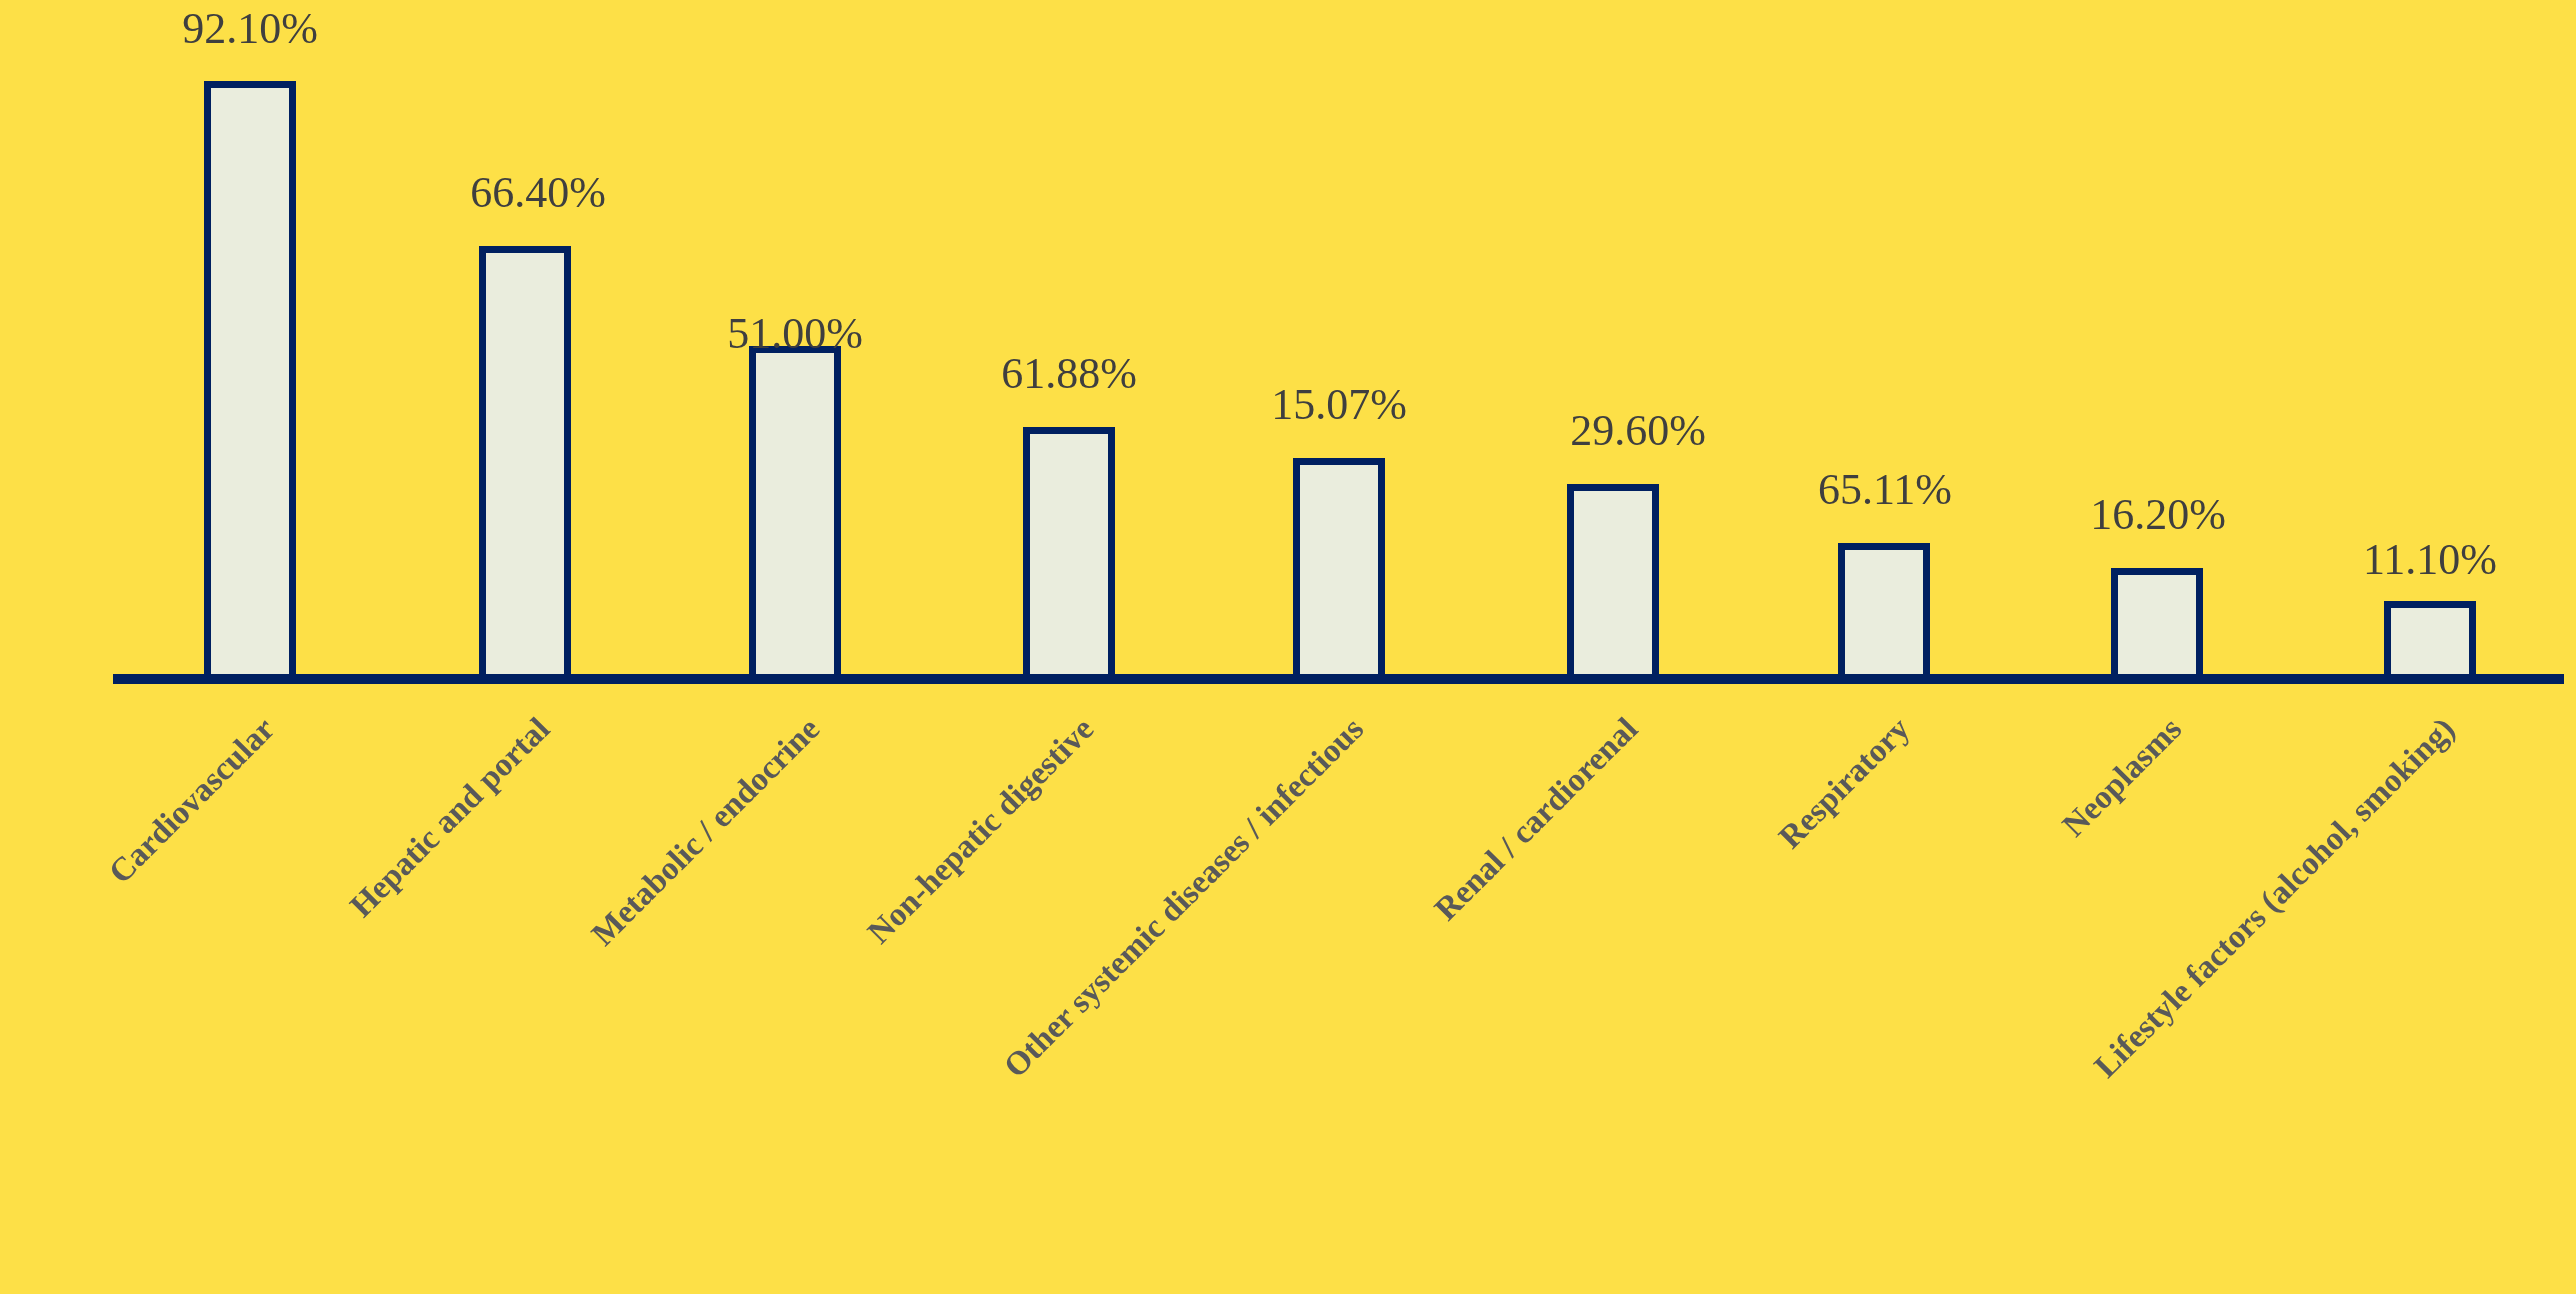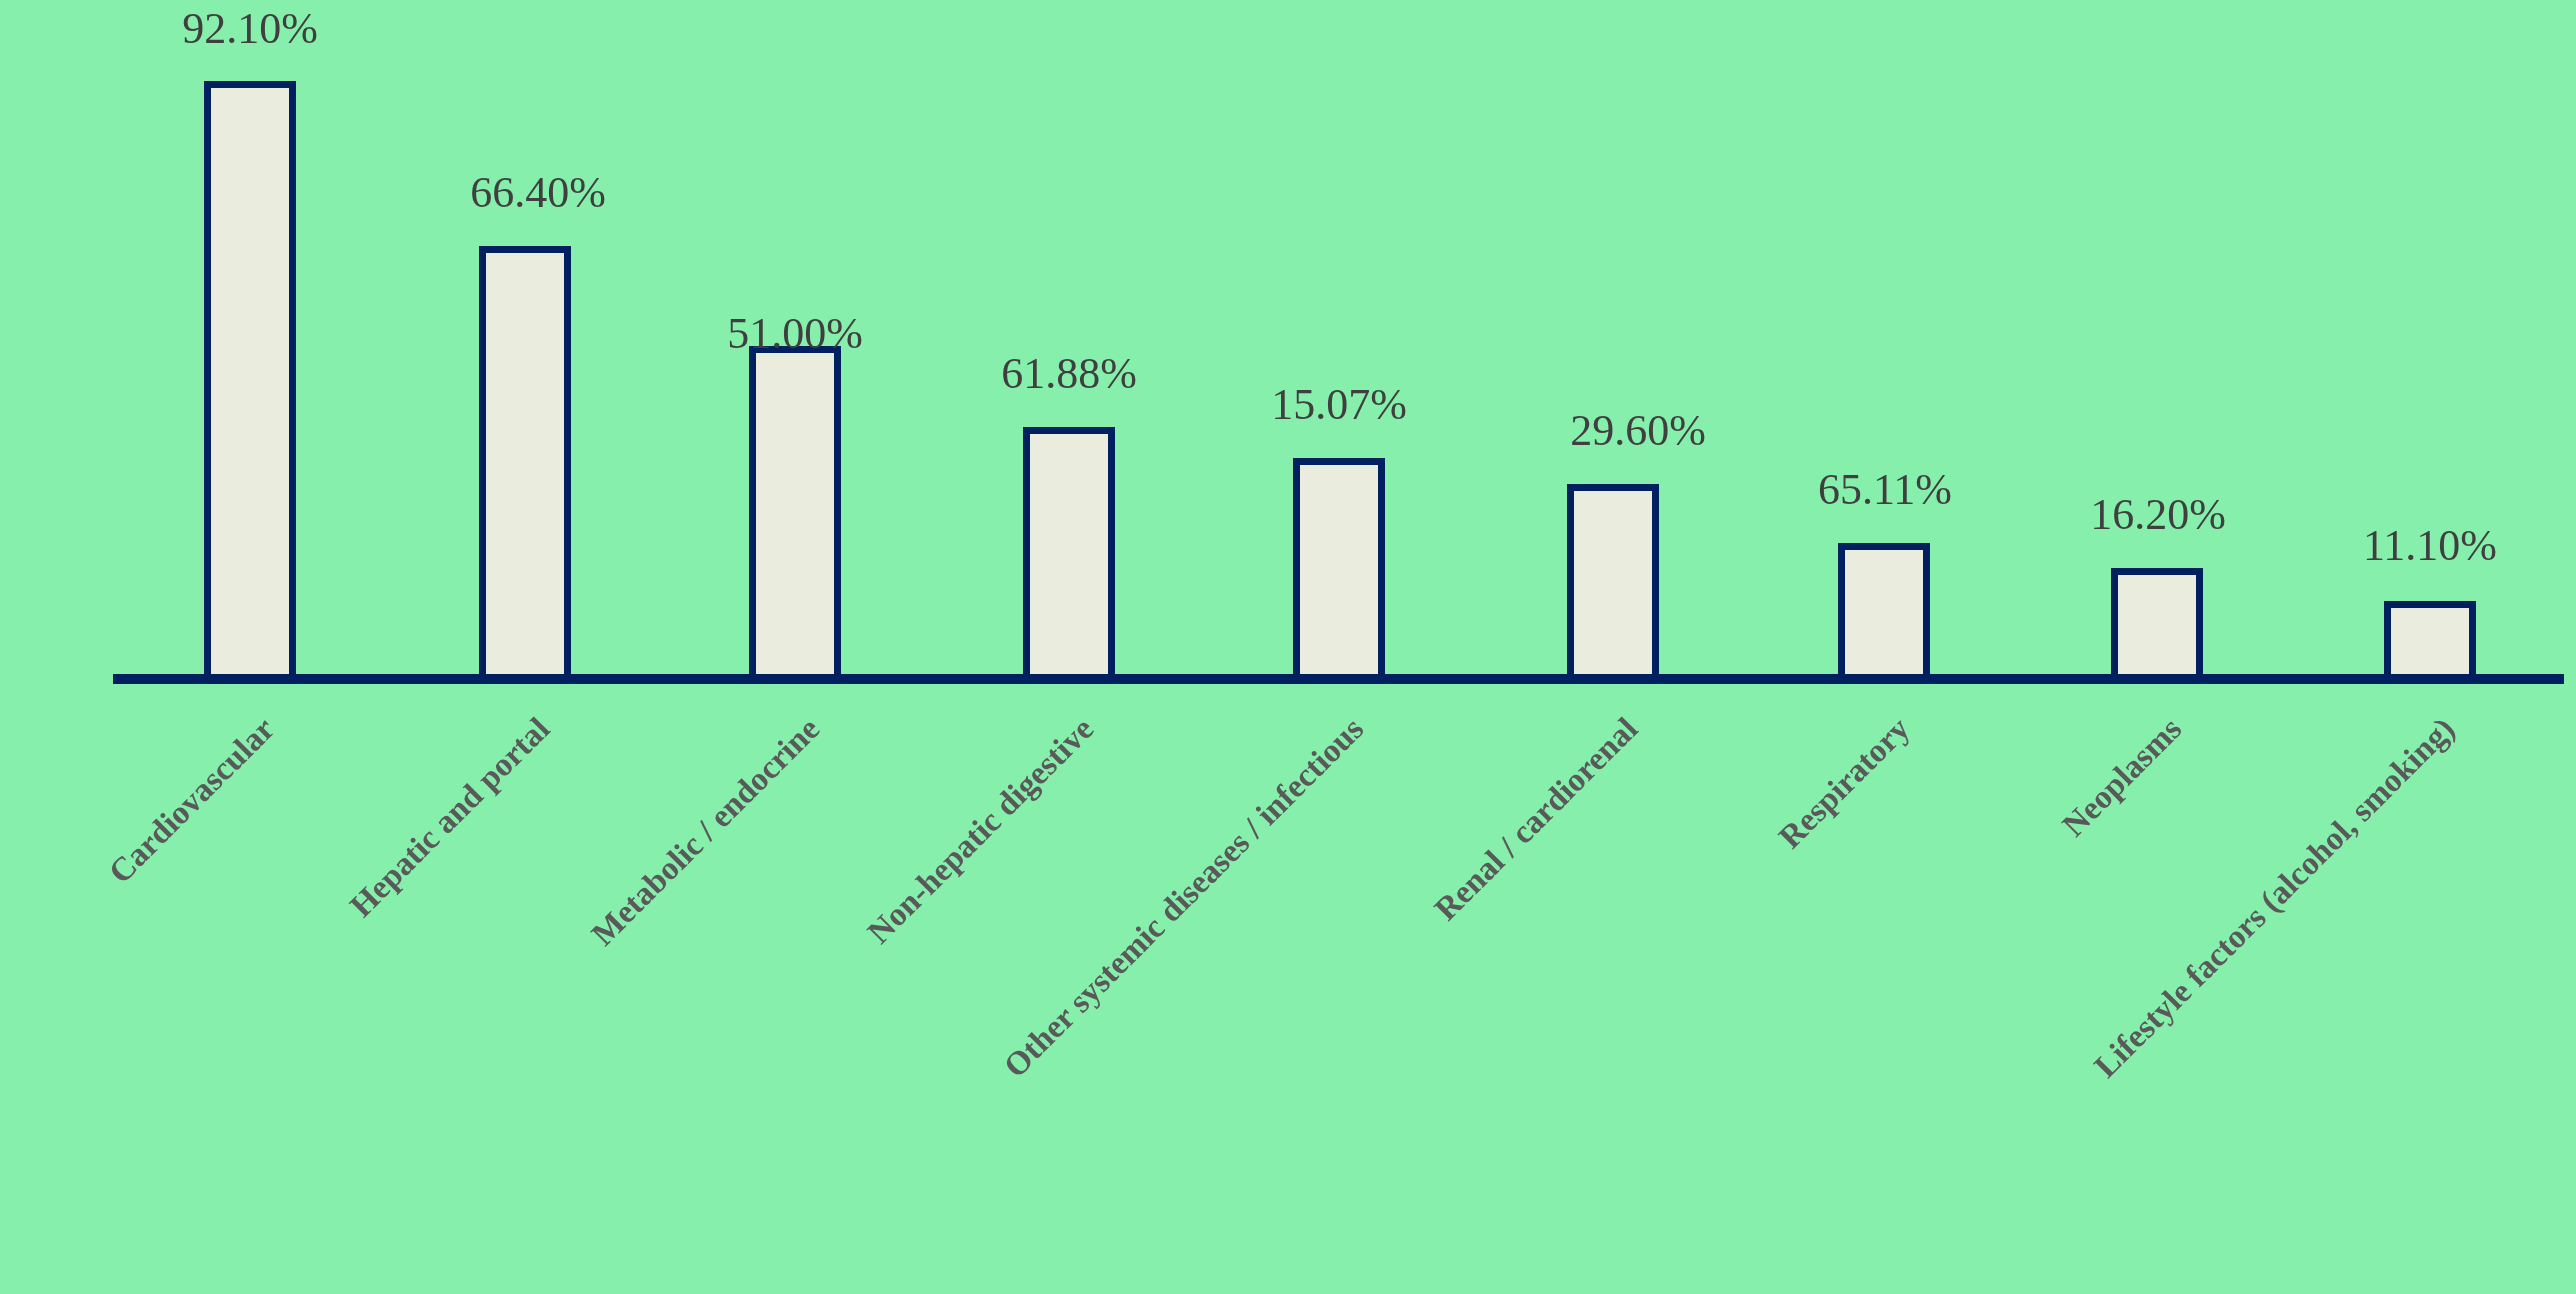--- a/index.html
+++ b/index.html
@@ -1,18 +1,18 @@
 <!DOCTYPE html>
 <html style="font-size:13px"><head>
 <meta charset="utf-8">
 <style>
   html,body{margin:0;padding:0;background:#ffffff;}
   body{width:2576px;height:1295px;overflow:hidden;
        font-family:"Liberation Serif","DejaVu Serif",serif;}
-  #chart-root{position:relative;width:2576px;height:1295px;background:#86efac;}
+  #chart-root{position:relative;width:2576px;height:1295px;background:#fde047;}
 
   .plot-area{position:absolute;left:0;top:0;width:2576px;height:1295px;}
 
   .axis-line{
     position:absolute;
     left:113px;
     top:674px;
     width:2451px;
     height:9.8px;
     background:#002060;
@@ -71,21 +71,21 @@
     <div class="axis-line"></div>
 
     <div class="value-label" style="left:250px;  top:6.5px;">92.10%</div>
     <div class="value-label" style="left:538px;  top:171px;">66.40%</div>
     <div class="value-label" style="left:795px;  top:271px;margin-top:41px;">51.00%</div>
     <div class="value-label" style="left:1069px; top:352px;">61.88%</div>
     <div class="value-label" style="left:1339px; top:383px;">15.07%</div>
     <div class="value-label" style="left:1614px; top:409px;margin-left:24px;">29.60%</div>
     <div class="value-label" style="left:1885px; top:468px;">65.11%</div>
     <div class="value-label" style="left:2158px; top:493px;">16.20%</div>
-    <div class="value-label" style="left:2430px; top:524px;">11.10%</div>
+    <div class="value-label" style="left:2430px; top:538px;">11.10%</div>
 
     <div class="cat-label" style="left:-651px; top:707px; width:920px;">Cardiovascular</div>
     <div class="cat-label" style="left:-376px; top:707px; width:920px;">Hepatic and portal</div>
     <div class="cat-label" style="left:-106px; top:707px; width:920px;">Metabolic / endocrine</div>
     <div class="cat-label" style="left:168px;  top:707px; width:920px;">Non-hepatic digestive</div>
     <div class="cat-label" style="left:438px;  top:707px; width:920px;">Other systemic diseases / infectious</div>
     <div class="cat-label" style="left:712px;  top:707px; width:920px;">Renal / cardiorenal</div>
     <div class="cat-label" style="left:984px; top:707px; width:920px;">Respiratory</div>
     <div class="cat-label" style="left:1256px; top:707px; width:920px;">Neoplasms</div>
     <div class="cat-label" style="left:1529px; top:707px; width:920px;">Lifestyle factors (alcohol, smoking)</div>

